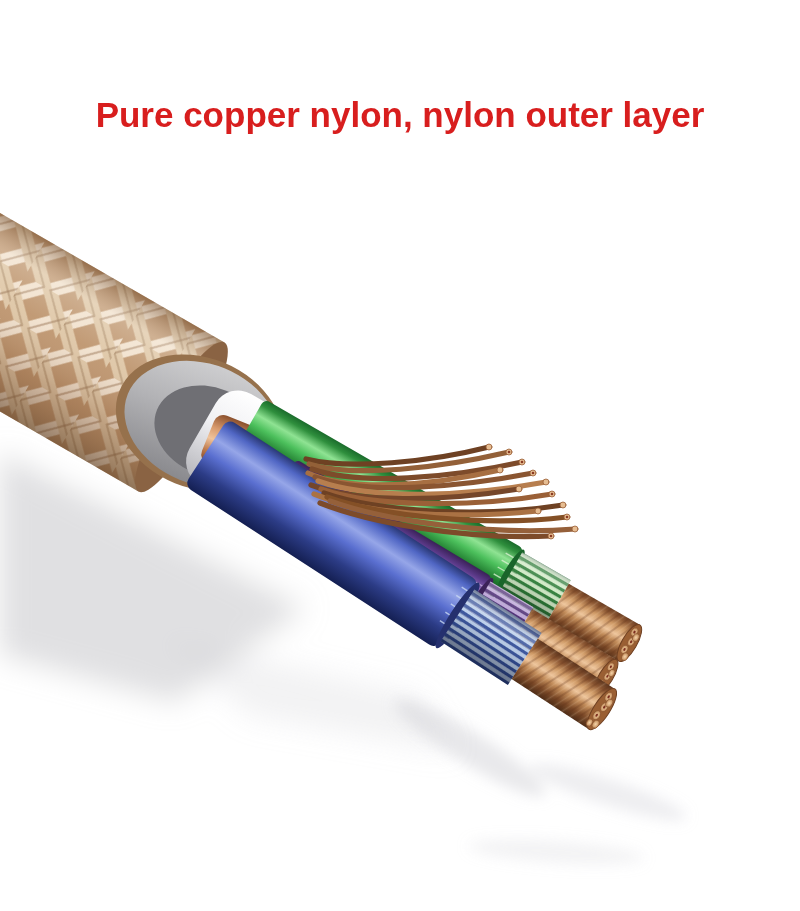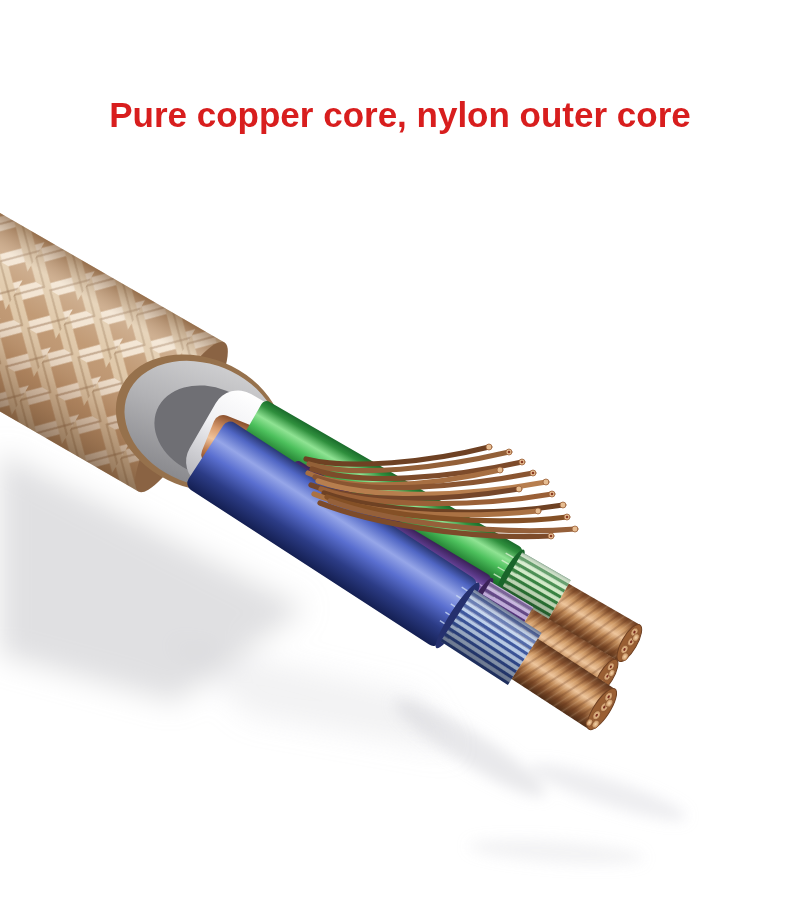--- a/index.html
+++ b/index.html
@@ -13,21 +13,21 @@
     text-align:center;font-weight:bold;font-size:35px;letter-spacing:0;
     color:#d81e1e;white-space:nowrap;
   }
   svg{display:block;}
 </style>
 </head>
 <body>
 
 <div class="stage">
 
-  <div class="headline">Pure copper core, nylon outer core</div>
+  <div class="headline">Pure copper nylon, nylon outer layer</div>
 
   <svg width="800" height="911" viewBox="0 0 800 911" aria-hidden="true">
     <defs>
       <filter id="blurBig" x="-40%" y="-40%" width="180%" height="180%">
           <feGaussianBlur stdDeviation="14"></feGaussianBlur>
         </filter>
       <filter id="blurMed" x="-40%" y="-40%" width="180%" height="180%">
           <feGaussianBlur stdDeviation="7"></feGaussianBlur>
         </filter>
 

